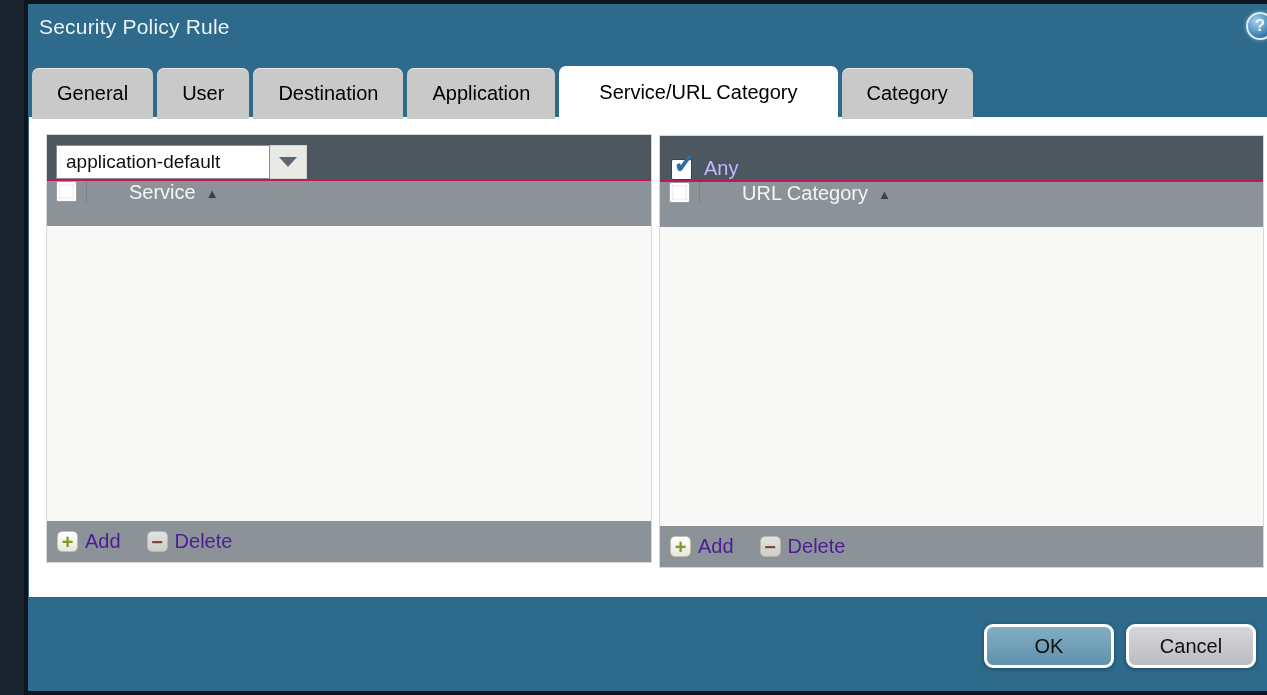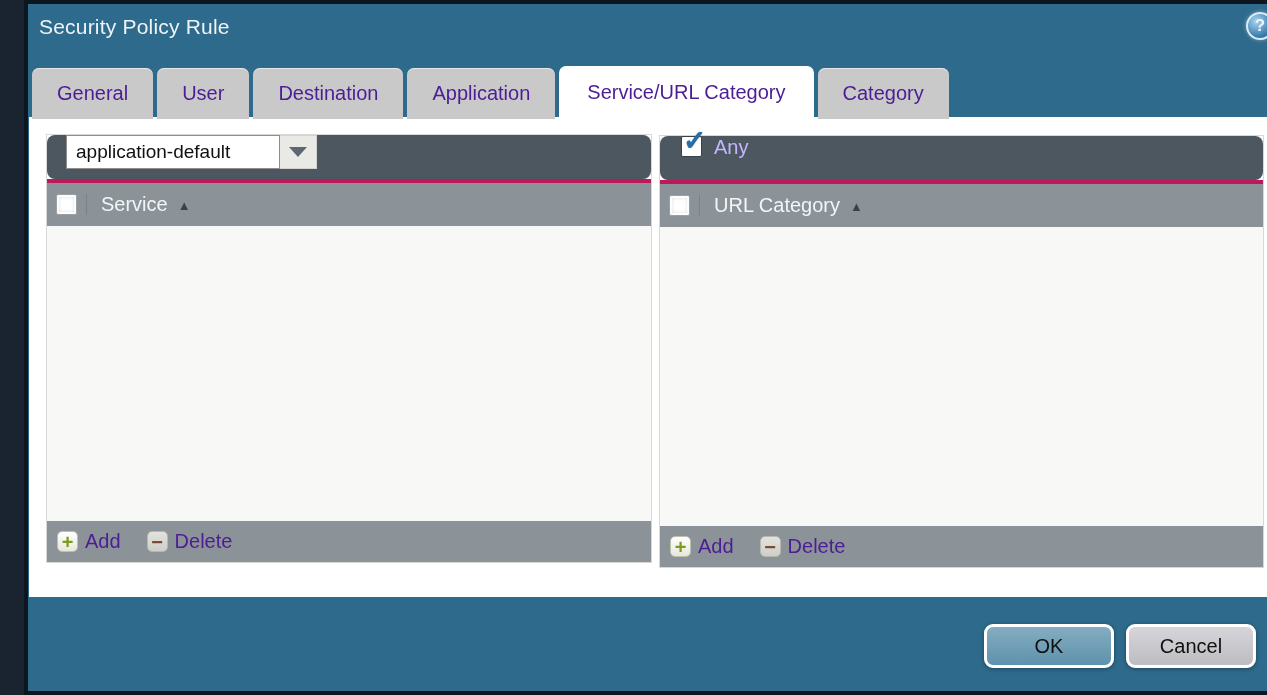--- a/index.html
+++ b/index.html
@@ -31,50 +31,49 @@
   }
 
   
   .tab-bar {
     position:absolute; left:8px; top:66px; display:flex; gap:4px;
     align-items:flex-end; z-index:2;
   }
   .tab {
     height:51px; line-height:51px; padding:0 25px;
     background:#c9c9c9; border-radius:7px 7px 0 0;
-    font-size:20px; color:#4c1d95; white-space:nowrap; cursor:pointer;
+    font-size:20px; color:#000000; white-space:nowrap; cursor:pointer;
     box-shadow:inset 0 1px 0 rgba(255,255,255,.55);
   }
   .tab.active {
-    background:#ffffff; height:53px; line-height:53px; padding:0 28px;
+    background:#ffffff; height:53px; line-height:53px; padding:0 40px;
     box-shadow:none;
   }
 
   
   .sheet {
     position:absolute; left:5px; top:117px; width:1254px; height:480px;
     background:#ffffff; z-index:1;
   }
 
   
   .panel {
     position:absolute; display:flex; flex-direction:column;
     border:1px solid #d8d8d4;
   }
   .panel-left  { left:17px;  top:17px; width:606px; height:429px; }
   .panel-right { left:630px; top:18px; width:605px; height:433px; }
 
   .bar-dark {
-    flex:0 0 44px; background:#4d5760; display:flex; align-items:flex-start;
-    padding:0 15px;
-    border-radius:8px;
+    flex:0 0 44px; background:#4d5760; display:flex; align-items:flex-end;
+    padding:0 5px;
   }
   .hdr {
-    flex:0 0 47px; background:#8b9399; border-top:4px solid #be185d;
-    display:flex; align-items:center; color:#f3f5f6; font-size:20px;
+    flex:0 0 47px; background:#8b9399; border-top:2px solid #be185d;
+    display:flex; align-items:flex-start; color:#f3f5f6; font-size:20px;gap:28px;
   }
   .col-check {
     width:40px; display:flex; align-items:center; justify-content:center;
     border-right:1px solid #79828a; flex:0 0 auto;
   }
   .hdr-label { display:flex; align-items:center; padding-left:14px; gap:10px; cursor:pointer; }
   .sort { color:#39424b; font-size:13px; padding-top:2px; }
   .body { flex:1 1 auto; background:#f8f8f6; }
   .ftr {
     flex:0 0 41px; background:#8b9399; display:flex; align-items:center;

